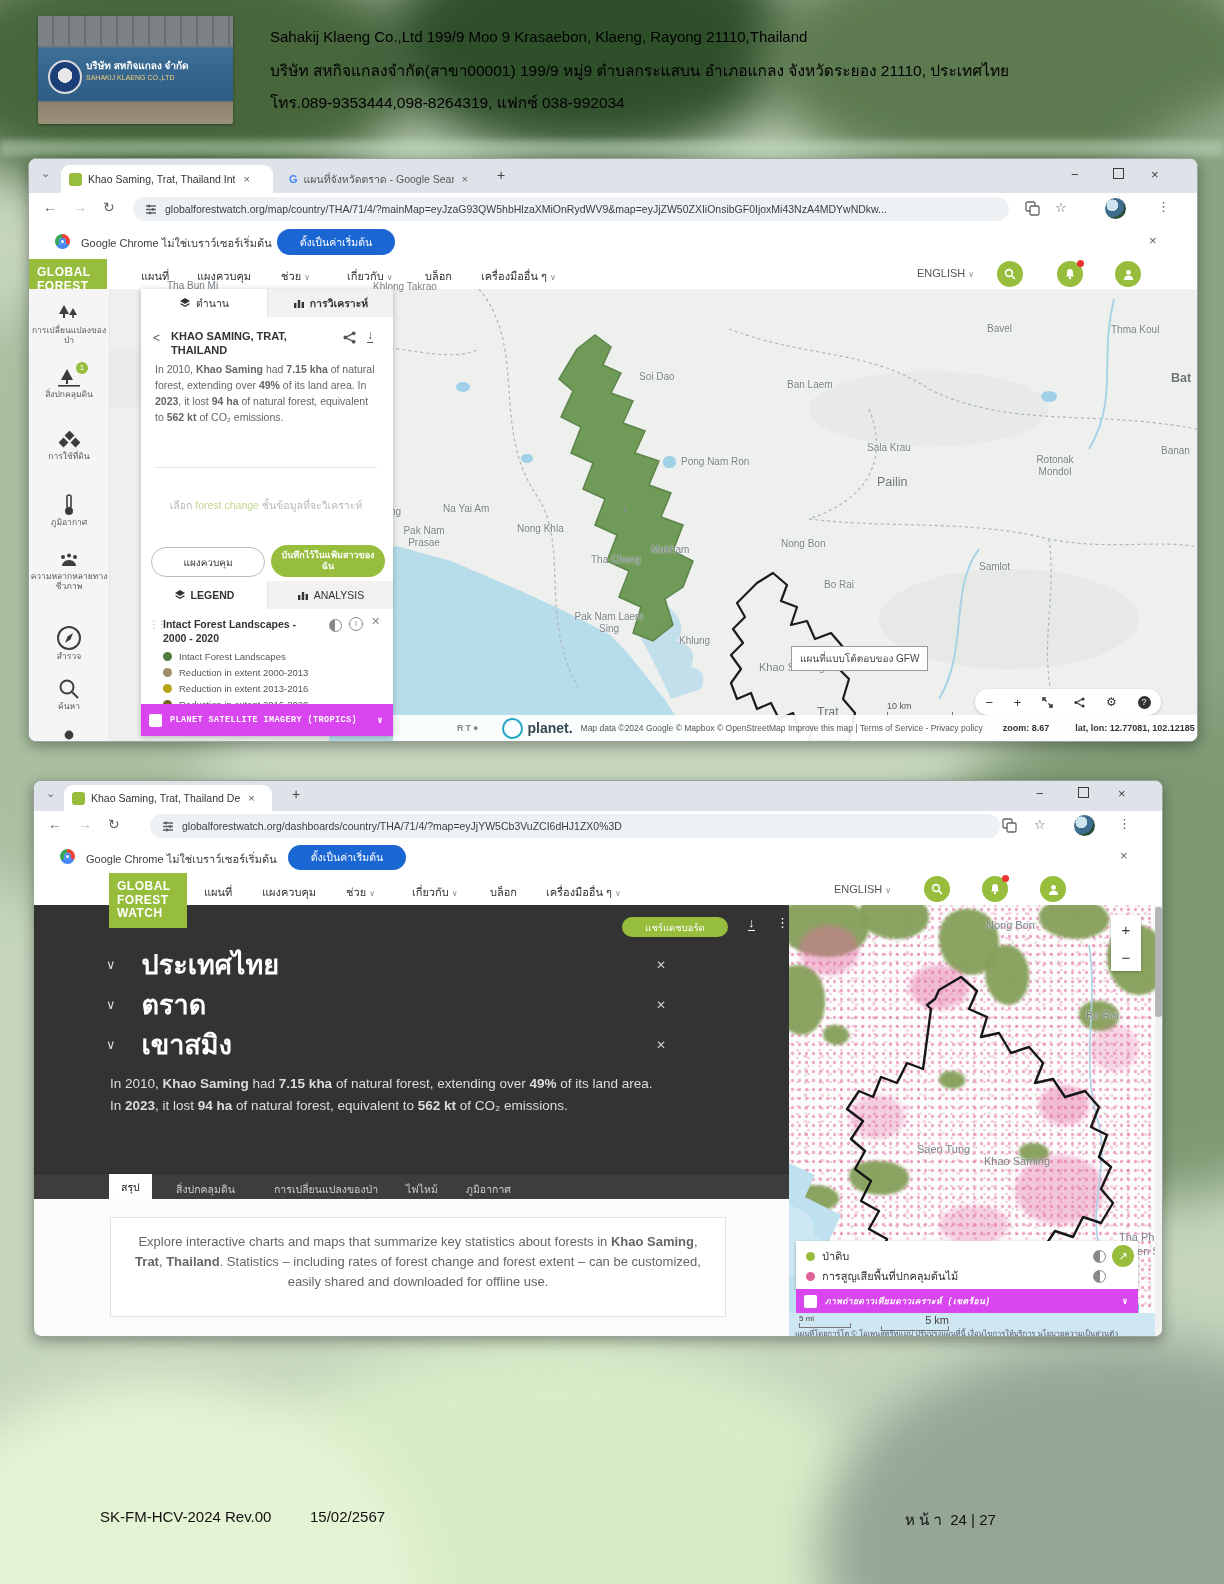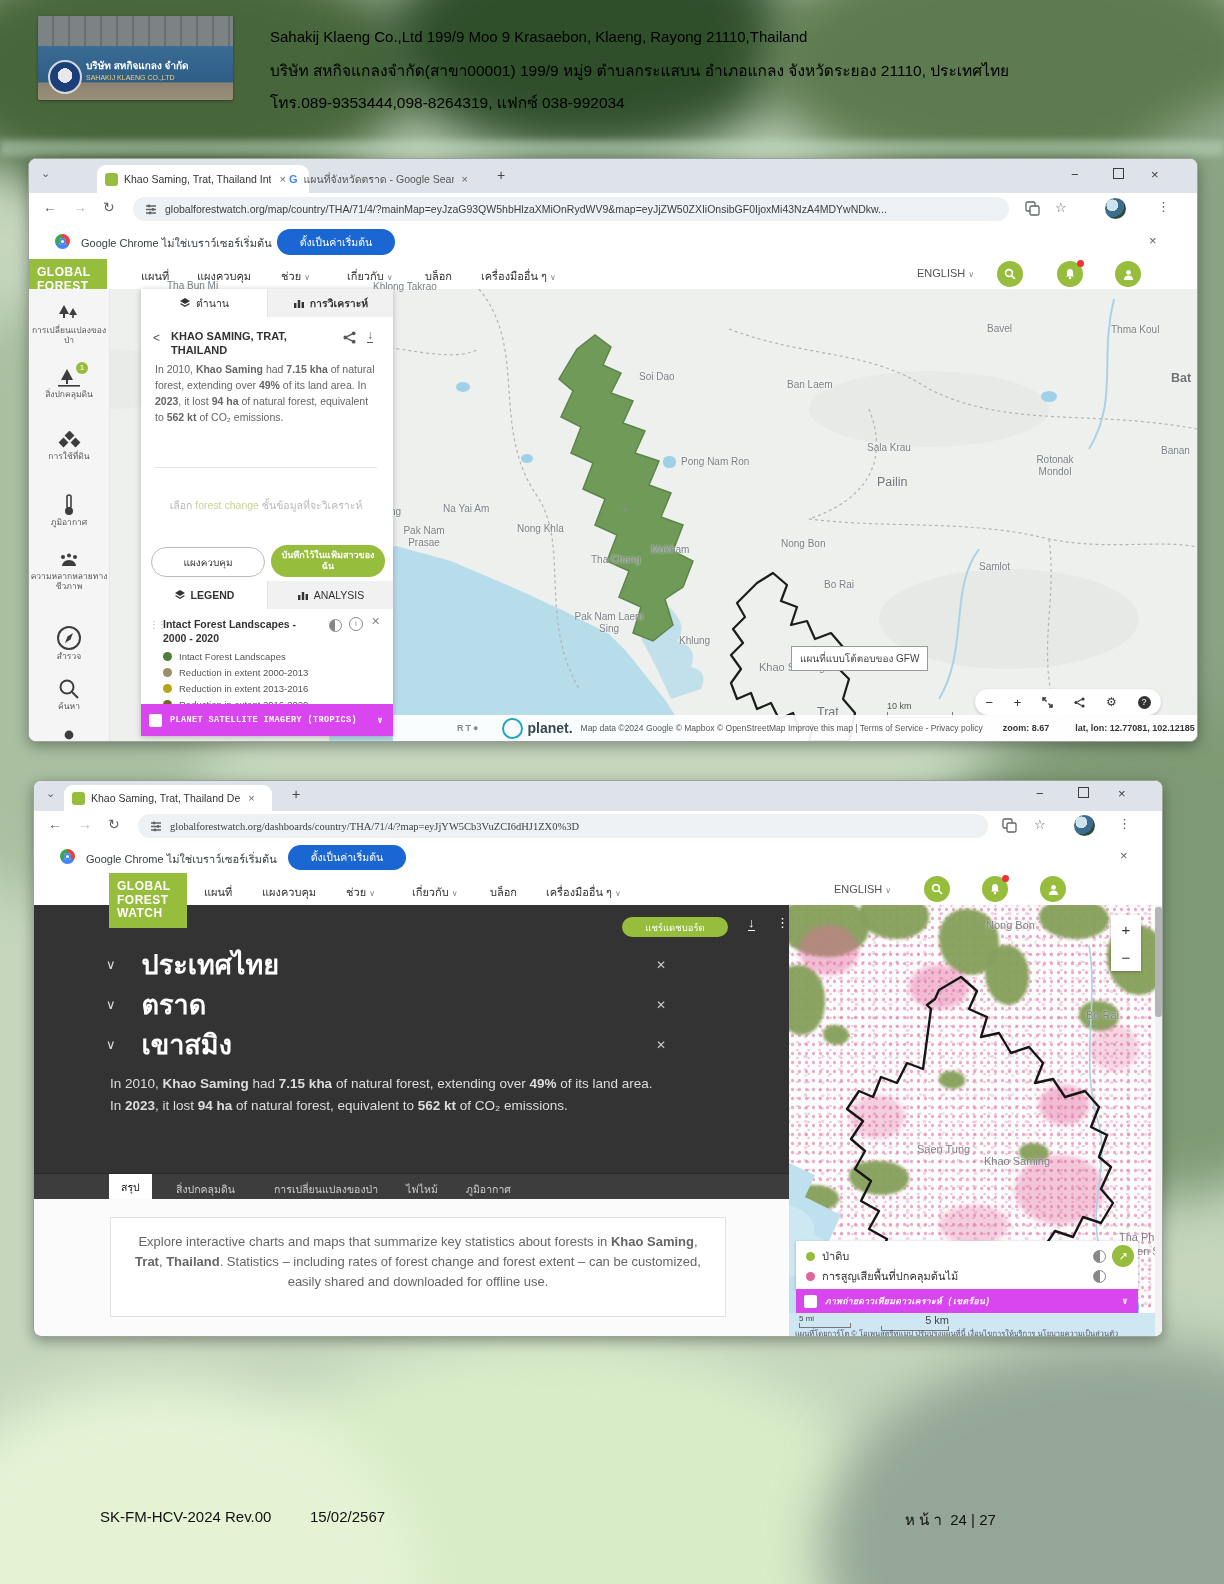--- a/index.html
+++ b/index.html
@@ -71,36 +71,36 @@
   <div class="blob" style="left:1050px;top:100px;width:420px;height:700px;background:#8aa382;"></div>
   <div class="blob" style="left:-120px;top:300px;width:360px;height:600px;background:#a9bfa0;"></div>
   <div class="blob" style="left:200px;top:1340px;width:700px;height:420px;background:#d9ecc8;"></div>
   <div class="blob" style="left:-100px;top:1380px;width:520px;height:420px;background:#e4f3d4;"></div>
   <div class="blob" style="left:820px;top:1340px;width:600px;height:420px;background:#95a697;"></div>
   <div class="blob" style="left:900px;top:700px;width:500px;height:500px;background:#7e9a74;"></div>
   <div class="abs" style="left:0;top:140px;width:1224px;height:16px;background:rgba(190,215,190,.5);filter:blur(3px);"></div>
 </div>
 
 <div>
-  <div class="abs" style="left:38px;top:16px;width:195px;height:84px;border-radius:2px;overflow:hidden;box-shadow:0 1px 3px rgba(0,0,0,.4);background:linear-gradient(180deg,#8a8f8c 0%,#6f7a80 28%,#3c6e96 30%,#2e5d86 78%,#8c8270 80%,#9b9078 100%);">
+  <div class="abs" style="left:38px;top:16px;width:195px;height:108px;border-radius:2px;overflow:hidden;box-shadow:0 1px 3px rgba(0,0,0,.4);background:linear-gradient(180deg,#8a8f8c 0%,#6f7a80 28%,#3c6e96 30%,#2e5d86 78%,#8c8270 80%,#9b9078 100%);">
     <div class="abs" style="left:0;top:0;right:0;height:30px;background:repeating-linear-gradient(90deg,#7d8285 0 14px,#696e71 14px 16px);"></div>
     <div class="abs" style="left:10px;top:44px;width:30px;height:30px;border-radius:50%;background:radial-gradient(circle at 50% 45%,#e8e8e8 0 32%,#1c3f7a 33% 100%);border:2px solid #d9d9d9;"></div>
     <div class="abs" style="left:48px;top:42px;color:#fff;font-size:10px;font-weight:bold;">บริษัท สหกิจแกลง จำกัด</div>
     <div class="abs" style="left:48px;top:58px;color:#f3d07a;font-size:7px;">SAHAKIJ KLAENG CO.,LTD</div>
   </div>
   <div class="abs" style="left:270px;top:28px;font-size:15px;color:#000;">Sahakij Klaeng Co.,Ltd  199/9 Moo 9 Krasaebon, Klaeng, Rayong 21110,Thailand</div>
   <div class="abs" style="left:270px;top:58px;font-size:15.5px;color:#000;">บริษัท สหกิจแกลงจำกัด(สาขา00001) 199/9 หมู่9 ตำบลกระแสบน อำเภอแกลง จังหวัดระยอง 21110, ประเทศไทย</div>
   <div class="abs" style="left:270px;top:90px;font-size:15.5px;color:#000;">โทร.089-9353444,098-8264319, แฟกซ์ 038-992034</div>
 </div>
 
 <div class="win" style="left:28px;top:158px;width:1168px;height:582px;">
 
   <div class="tabstrip">
     <span class="abs" style="left:12px;top:8px;color:#5f6368;font-size:11px;">⌄</span>
-    <div class="tab active" style="left:32px;width:212px;margin-left:36px;">
+    <div class="tab active" style="left:32px;width:212px;">
       <span class="fav" style="background:#97bd3d;"></span>
       <span class="ttl">Khao Saming, Trat, Thailand Int</span>
       <span class="x">×</span>
     </div>
     <div class="tab" style="left:252px;width:204px;">
       <span style="color:#4285f4;font-weight:bold;font-size:11px;margin-right:6px;">G</span>
       <span class="ttl" style="color:#555;">แผนที่จังหวัดตราด - Google Searc</span>
       <span class="x">×</span>
     </div>
     <span class="abs" style="left:468px;top:8px;color:#444;font-size:14px;">+</span>
@@ -464,21 +464,21 @@
     <span class="abs" style="left:258px;top:5px;color:#444;font-size:14px;">+</span>
     <span class="winctl" style="left:1002px;top:5px;">−</span>
     <span class="winctl" style="left:1044px;top:5px;"><span class="sq"></span></span>
     <span class="winctl" style="left:1084px;top:5px;">×</span>
   </div>
 
   <div class="toolbar" style="top:30px;height:30px;">
     <span class="navarrow" style="left:14px;top:5px;">←</span>
     <span class="navarrow" style="left:44px;top:5px;color:#b7babd;">→</span>
     <span class="navarrow" style="left:74px;top:5px;">↻</span>
-    <div class="addr" style="left:104px;width:850px;top:3px;font-family:Liberation Serif, serif;">
+    <div class="addr" style="left:116px;width:850px;top:3px;">
       <svg width="12" height="12" viewBox="0 0 12 12" style="margin-right:8px;flex:0 0 auto;">
         <g stroke="#5f6368" stroke-width="1.4">
             <line x1="1" y1="3" x2="11" y2="3"></line>
             <line x1="1" y1="6.5" x2="11" y2="6.5"></line>
             <line x1="1" y1="10" x2="11" y2="10"></line>
           </g>
         <circle cx="4" cy="3" r="1.4" fill="#5f6368"></circle>
           <circle cx="8" cy="6.5" r="1.4" fill="#5f6368"></circle>
           <circle cx="5" cy="10" r="1.4" fill="#5f6368"></circle>
       </svg>

